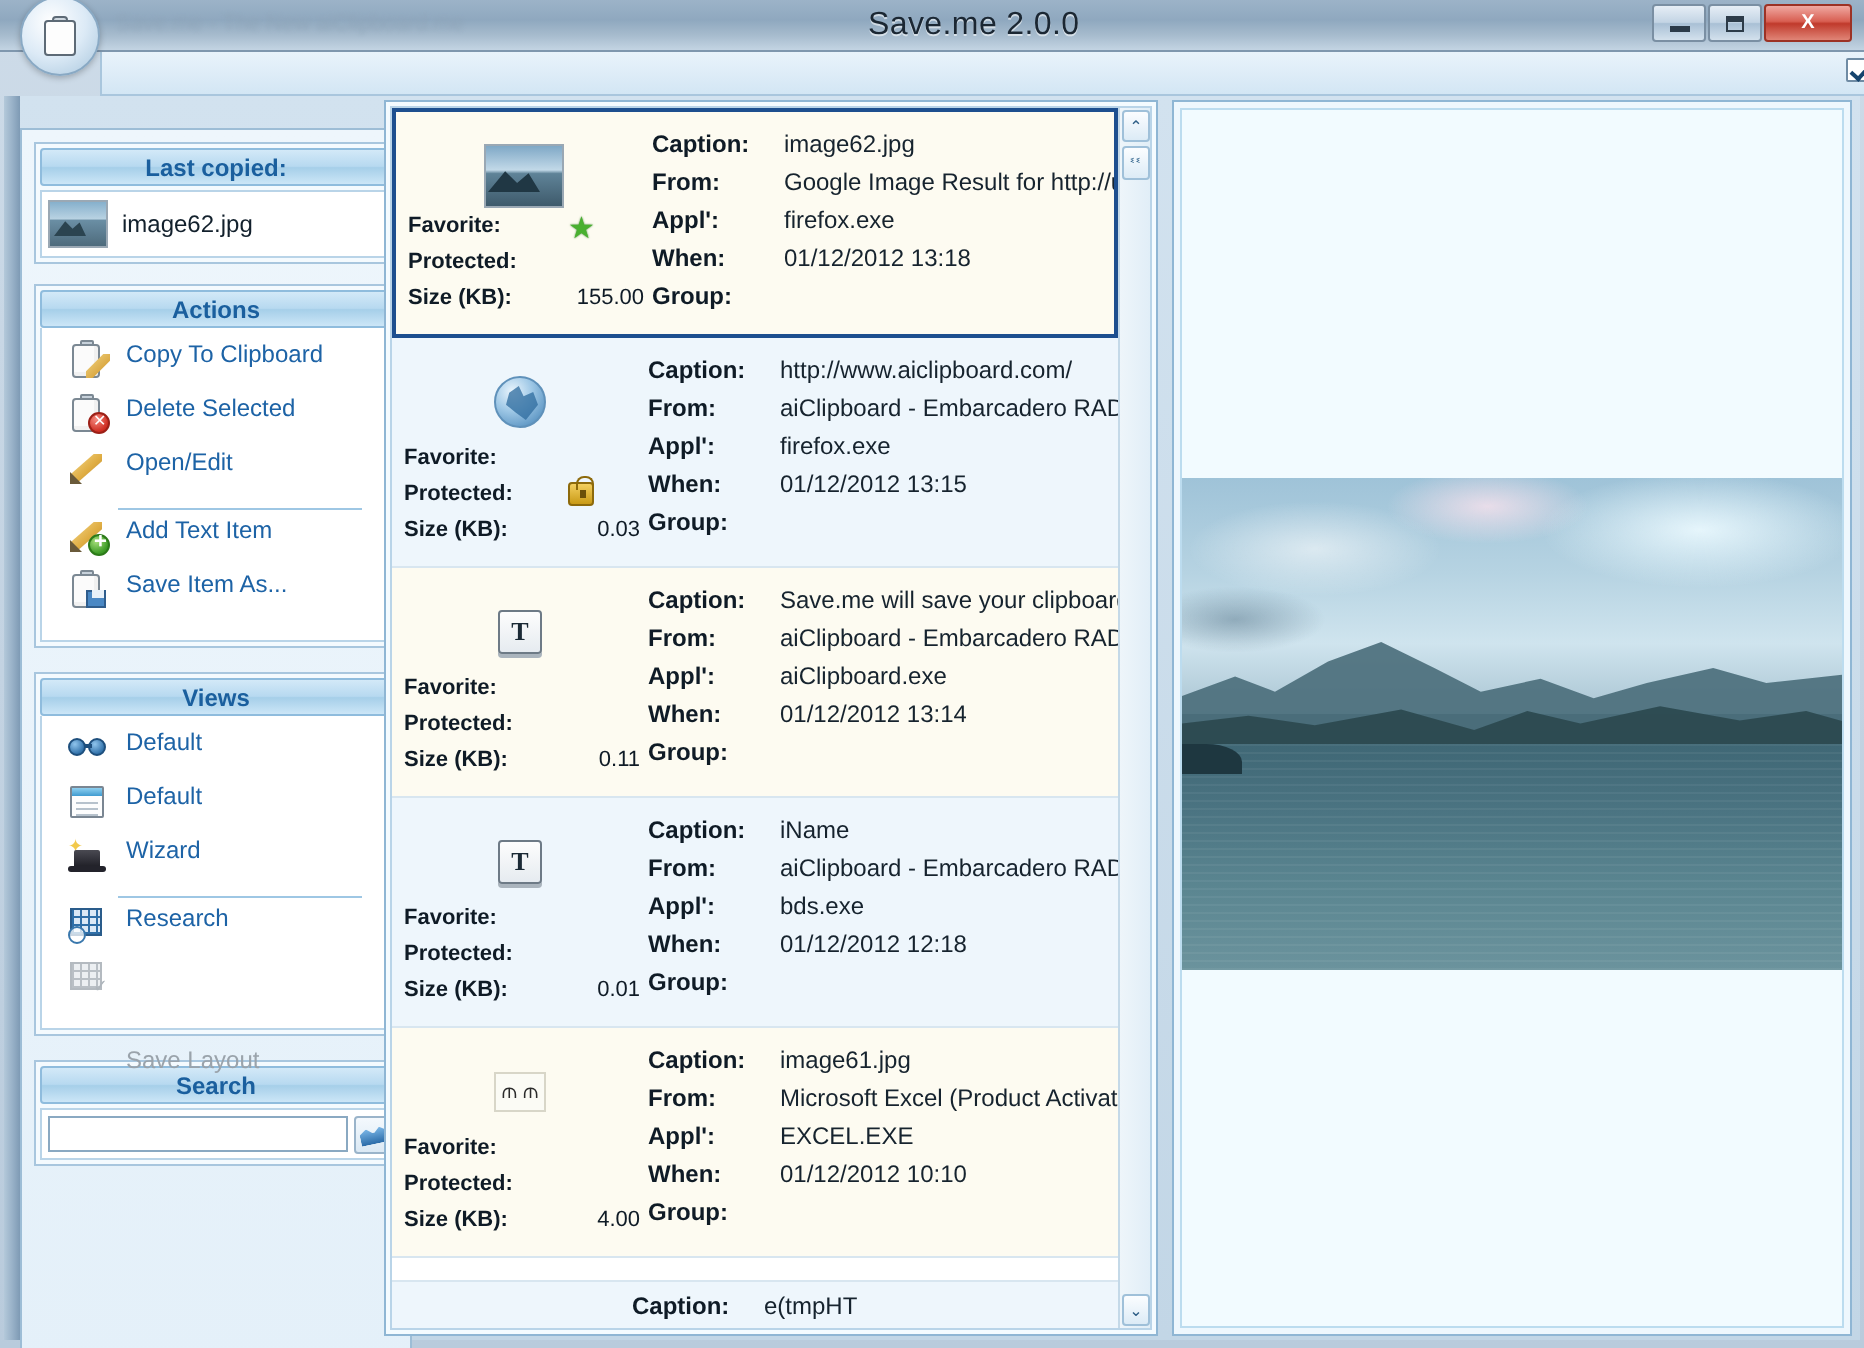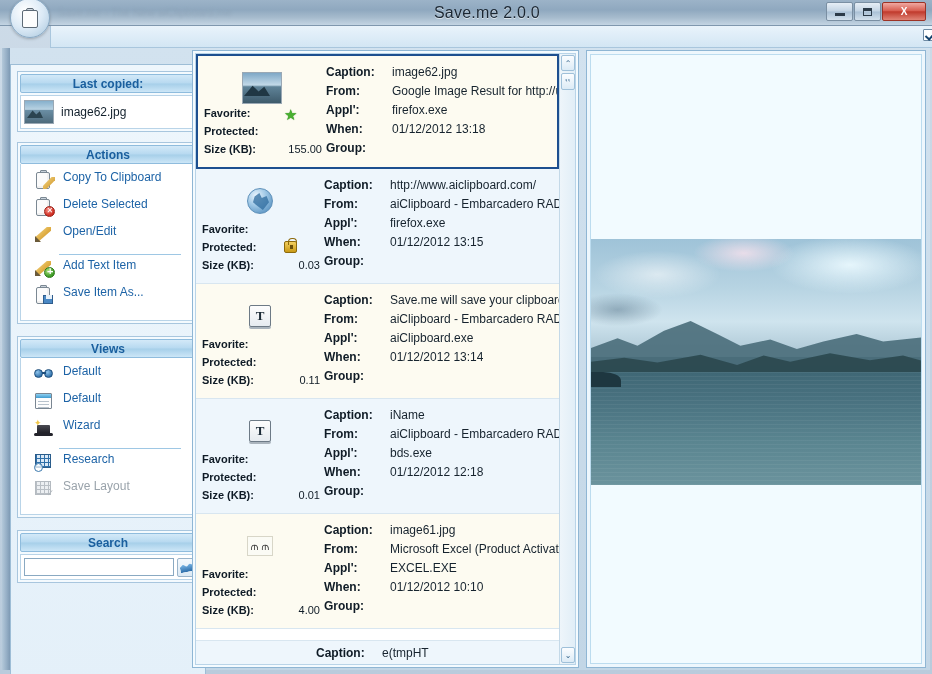--- a/index.html
+++ b/index.html
@@ -142,21 +142,21 @@
     content:""; position:absolute; left:2px; top:8px; width:16px;height:9px;
     background:#2b4450; clip-path: polygon(0% 100%, 35% 18%, 58% 60%, 80% 25%, 100% 100%);
   }
   .lastcopied-name { font-size: 12px; color: #12202c; }
 
   .action-row {
     display: flex; align-items: flex-start; gap: 8px;
     height: 27px; padding-left: 8px; cursor: default;
   }
   .action-label { font-size: 12px; color: #1d63a6; }
-  .action-row.disabled .action-label { color: #9aa3ab; }
+  .action-row.disabled .action-label { color: #9aa3ab; margin-top: 44px; }
   .sep { height:1px; background:#9ec7e4; margin: 3px 10px 3px 34px; }
 
   .ico { width: 22px; height: 20px; position: relative; flex: 0 0 22px; }
 
   
   .ico-clip .b { position:absolute; left:3px; top:2px; width:14px;height:17px;
     background:#fbfbfb; border:1.3px solid #7b8893; border-radius:2px;
     box-shadow: inset -2px -2px 0 rgba(0,0,0,.04);}
   .ico-clip .c { position:absolute; left:7px; top:0px; width:7px;height:4px;
     background:#c7d1da; border:1.2px solid #7b8893; border-radius:1px;}

